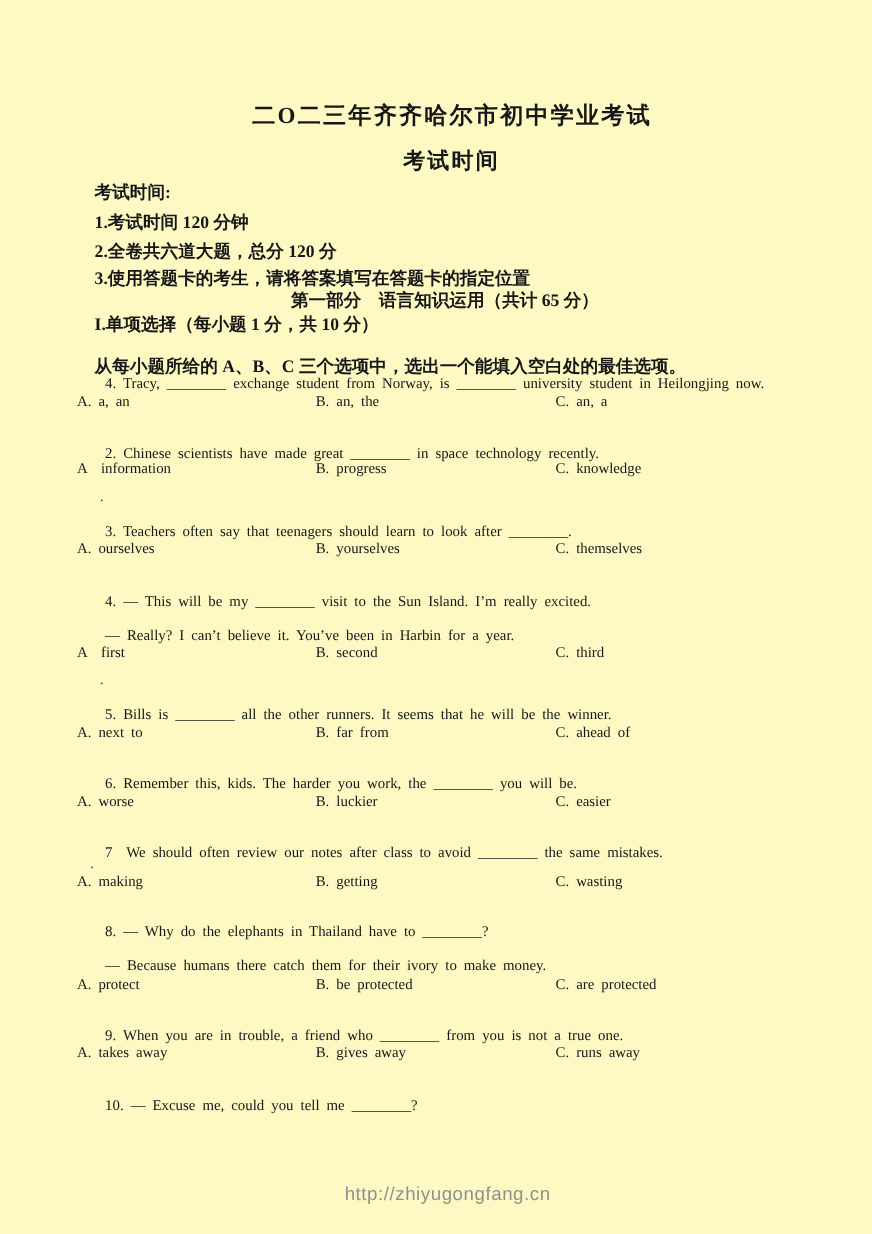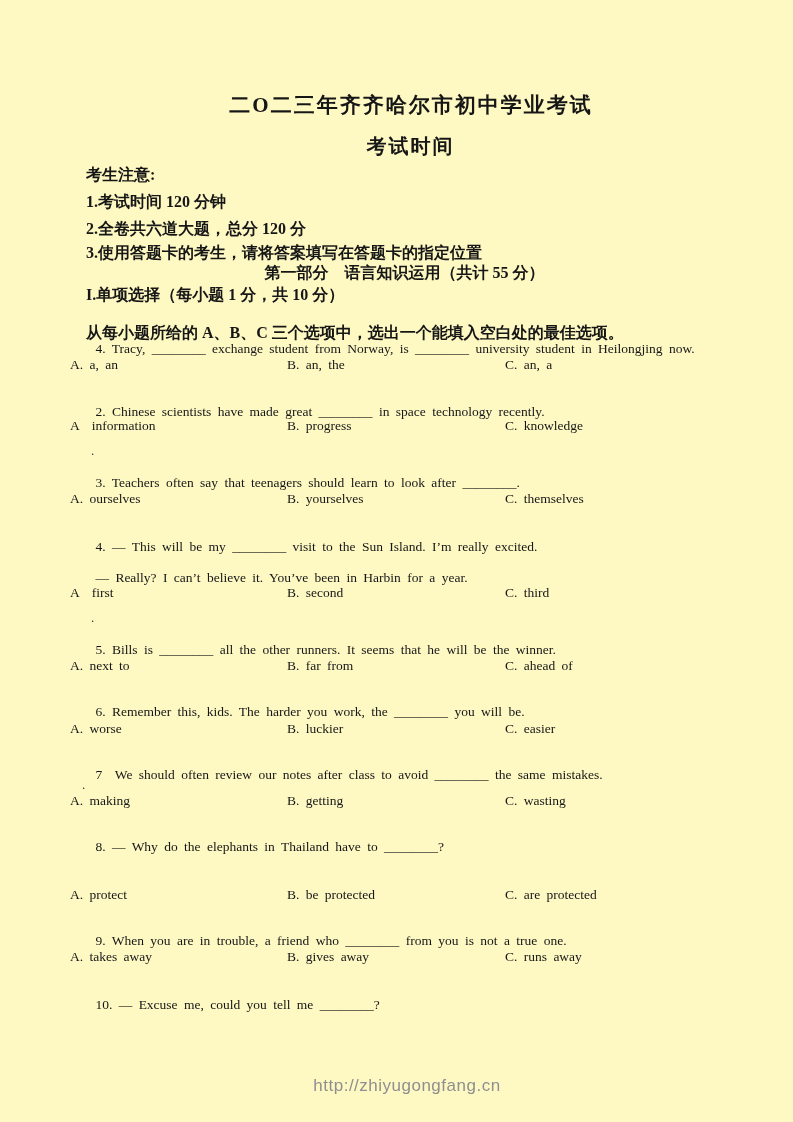--- a/index.html
+++ b/index.html
@@ -49,34 +49,34 @@
 <div class="page">
 
   <div class="ln title center" style="top:66px;left:0;right:0;">
     <span>二O二三年齐齐哈尔市初中学业考试</span>
   </div>
   <div class="ln subtitle center" style="top:110px;left:0;right:0;">
     <span>考试时间</span>
   </div>
 
   <div class="ln cn" style="top:147px;">
-    <span>考生注意:</span>
+    <span>考试时间:</span>
   </div>
   <div class="ln cn" style="top:174px;">
     <span>1.考试时间 120 分钟</span>
   </div>
   <div class="ln cn" style="top:201px;">
     <span>2.全卷共六道大题，总分 120 分</span>
   </div>
   <div class="ln cn" style="top:225px;">
     <span>3.使用答题卡的考生，请将答案填写在答题卡的指定位置</span>
   </div>
 
   <div class="ln cn center" style="top:245px;left:0;right:0;">
-    <span>第一部分　语言知识运用（共计 55 分）</span>
+    <span>第一部分　语言知识运用（共计 65 分）</span>
   </div>
   <div class="ln cn" style="top:267px;">
     <span>I.单项选择（每小题 1 分，共 10 分）</span>
   </div>
   <div class="ln cn" style="top:305px;">
     <span>从每小题所给的 A、B、C 三个选项中，选出一个能填入空白处的最佳选项。</span>
   </div>
 
   <div class="ln en" style="top:325px;">
     <span>4. Tracy, ________ exchange student from Norway, is ________ university student in Heilongjing now.</span>
@@ -143,20 +143,23 @@
   </div>
   <div class="ln en optrow" style="top:793px;">
     <span class="opt oA">A. making</span>
     <span class="opt oB">B. getting</span>
     <span class="opt oC">C. wasting</span>
   </div>
 
   <div class="ln en" style="top:823px;">
     <span>8. — Why do the elephants in Thailand have to ________?</span>
   </div>
+  <div class="ln en" style="top:854px;">
+    <span>— Because humans there catch them for their ivory to make money.</span>
+  </div>
   <div class="ln en optrow" style="top:887px;">
     <span class="opt oA">A. protect</span>
     <span class="opt oB">B. be protected</span>
     <span class="opt oC">C. are protected</span>
   </div>
 
   <div class="ln en" style="top:917px;">
     <span>9. When you are in trouble, a friend who ________ from you is not a true one.</span>
   </div>
   <div class="ln en optrow" style="top:949px;">

